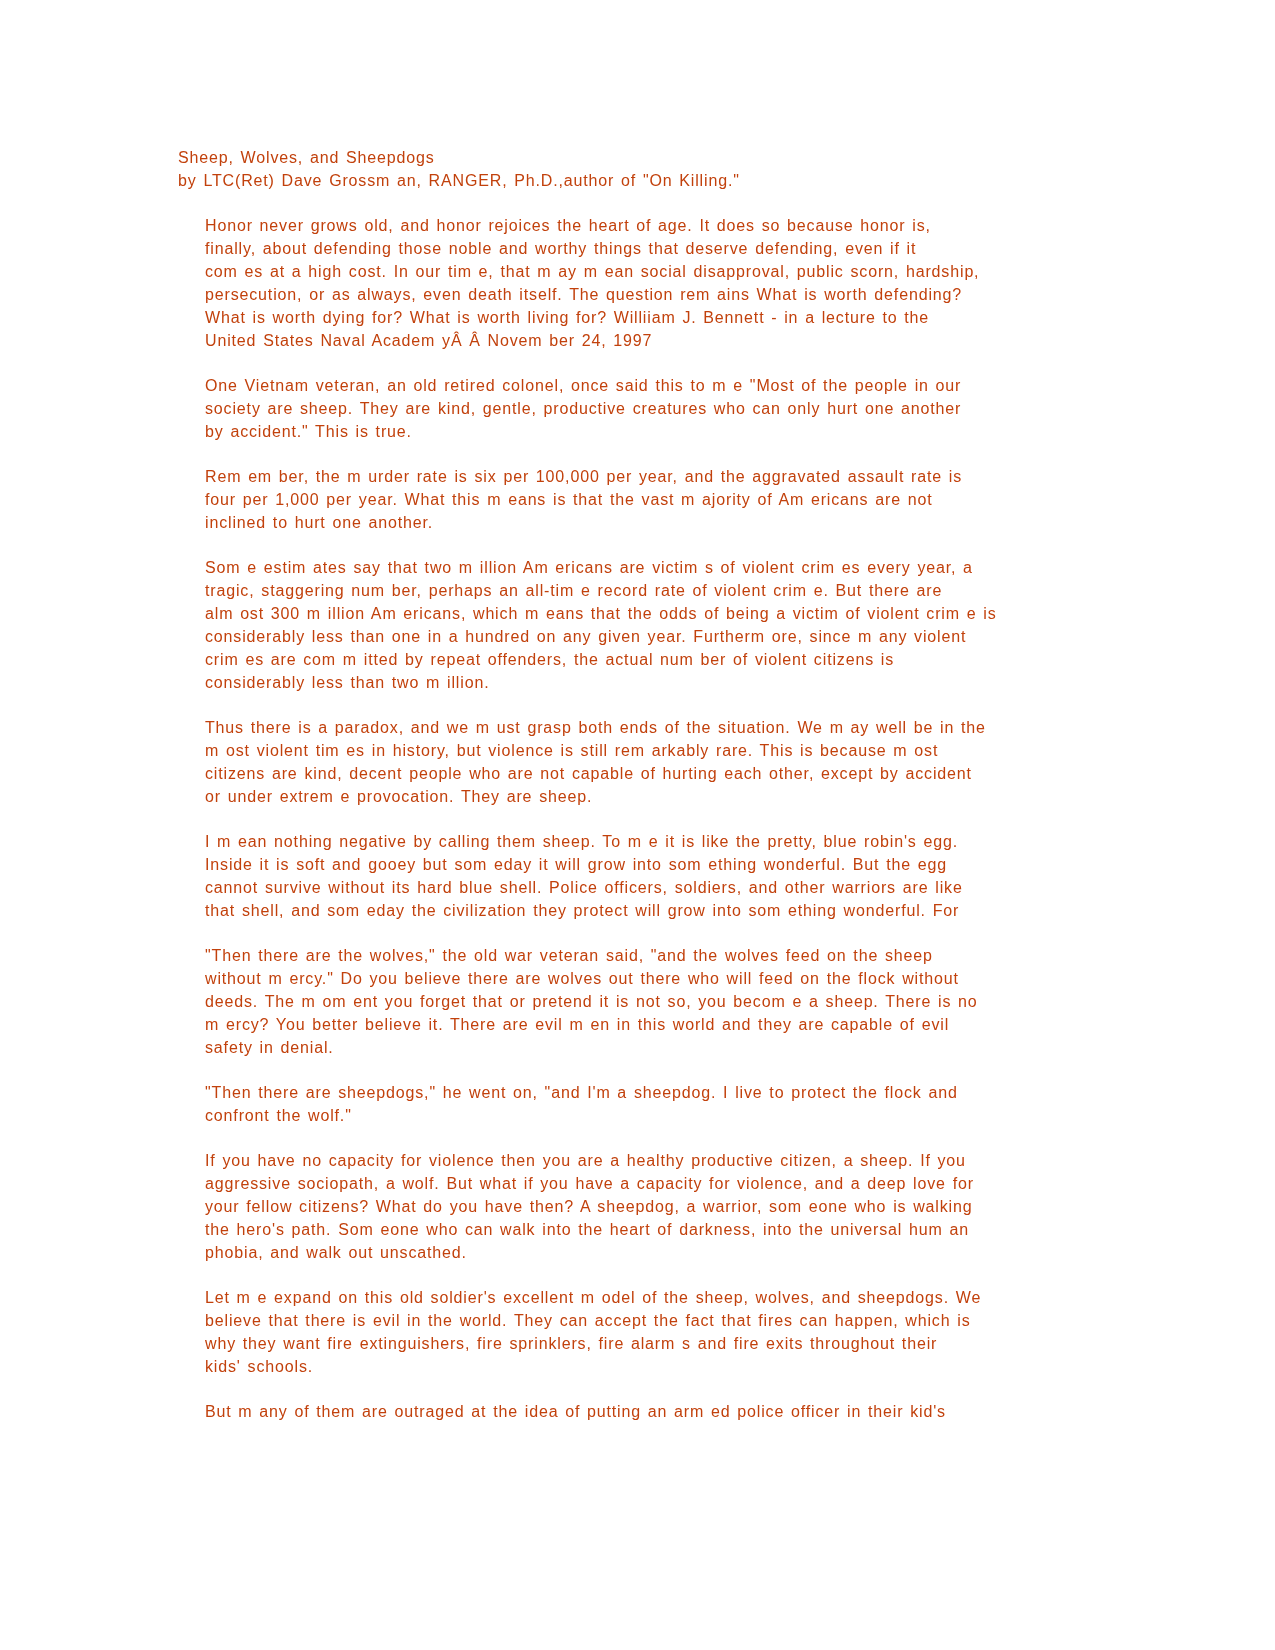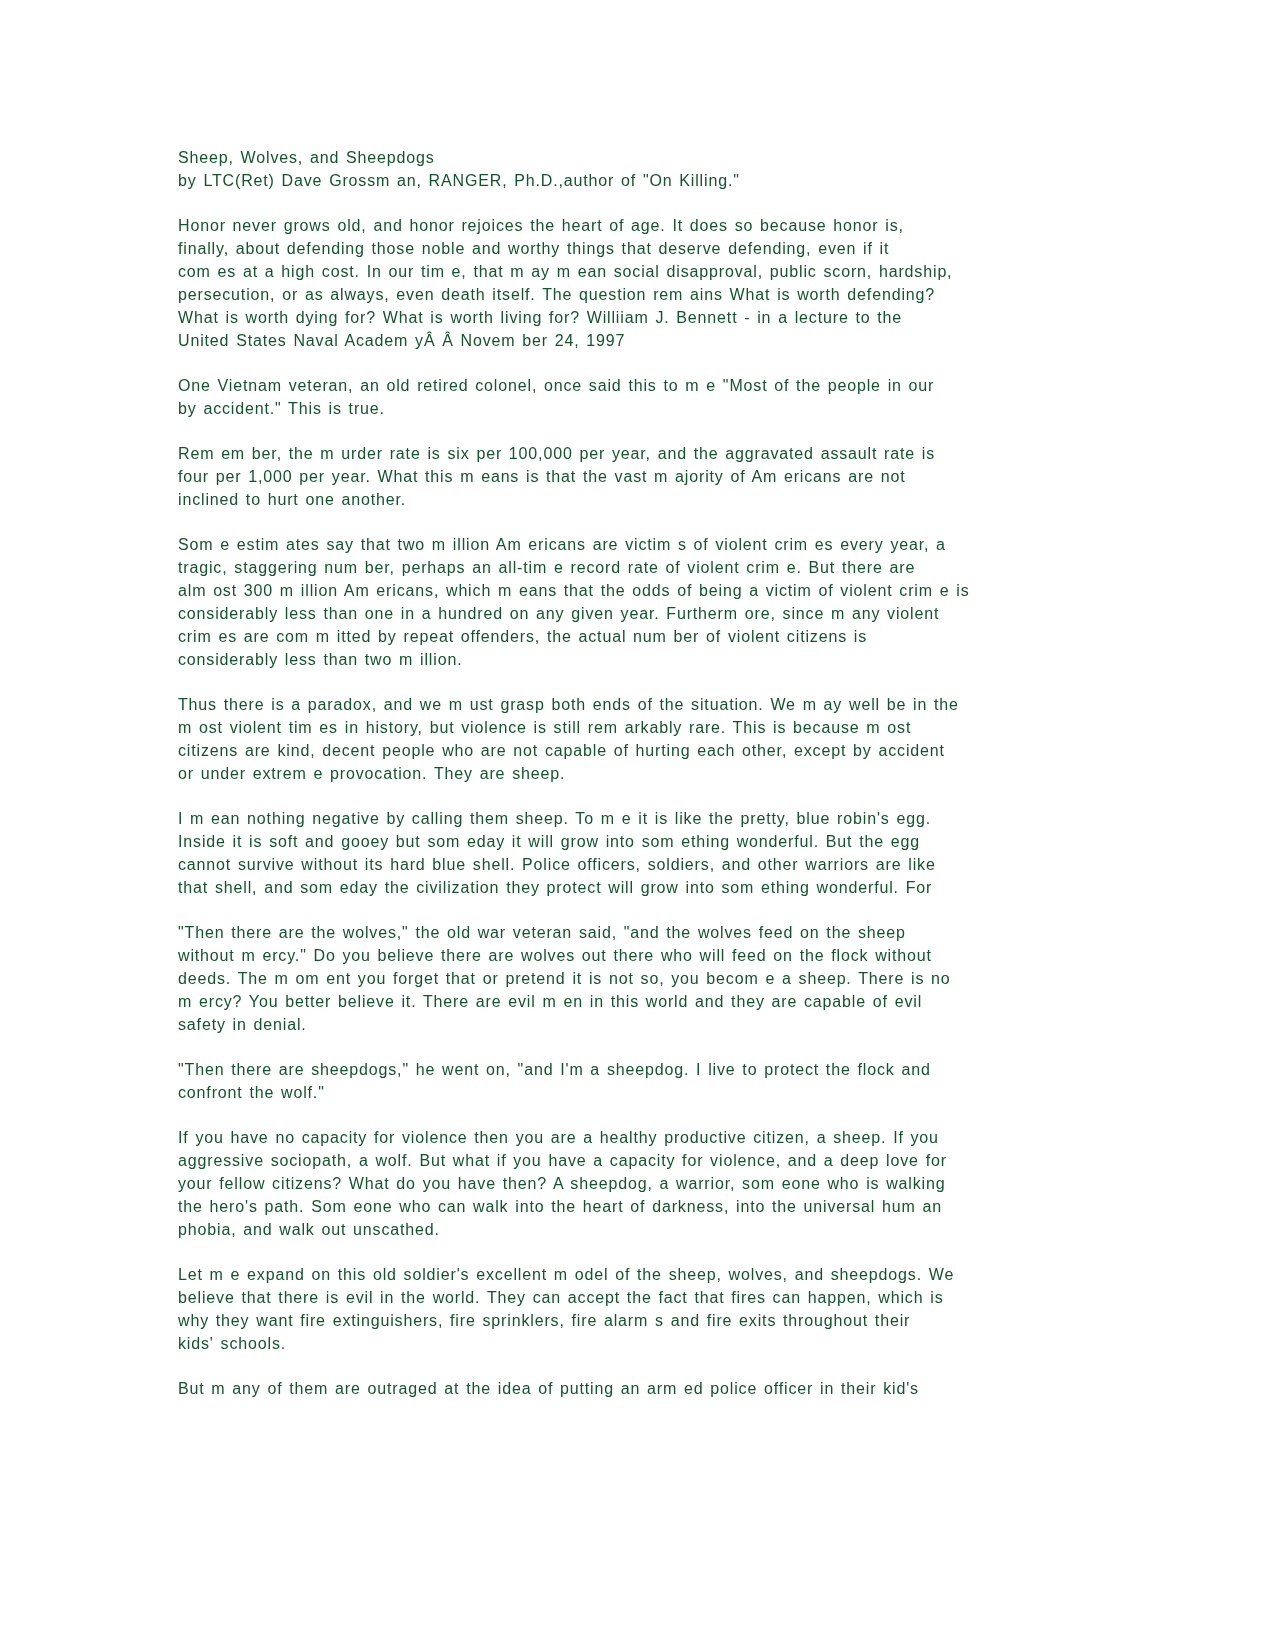--- a/index.html
+++ b/index.html
@@ -22,24 +22,24 @@
     left: 178px;
     top: 146px;
     width: 860px;
   }
   .line {
     font-size: 16px;
     line-height: 23px;
     letter-spacing: 0.85px;
     word-spacing: 1.5px;
     white-space: pre;
-    color: #14532d;
+    color: #c2410c;
   }
   .title-block { margin-bottom: 22px; }
-  .paragraph { margin-bottom: 22px; }
+  .paragraph { margin-bottom: 22px; margin-left: 27px; }
 </style>
 </head>
 <body>
 
 <div class="page">
   <div class="content">
     <header class="title-block">
       <div class="line">Sheep, Wolves, and Sheepdogs</div>
       <div class="line">by LTC(Ret) Dave Grossm an, RANGER, Ph.D.,author of "On Killing."</div>
     </header>
@@ -47,20 +47,21 @@
         <div class="paragraph">
           <div class="line">Honor never grows old, and honor rejoices the heart of age. It does so because honor is,</div>
           <div class="line">finally, about defending those noble and worthy things that deserve defending, even if it</div>
           <div class="line">com es at a high cost. In our tim e, that m ay m ean social disapproval, public scorn, hardship,</div>
           <div class="line">persecution, or as always, even death itself. The question rem ains What is worth defending?</div>
           <div class="line">What is worth dying for? What is worth living for? Williiam J. Bennett - in a lecture to the</div>
           <div class="line">United States Naval Academ yÂ Â Novem ber 24, 1997</div>
         </div>
         <div class="paragraph">
           <div class="line">One Vietnam veteran, an old retired colonel, once said this to m e "Most of the people in our</div>
+          <div class="line">society are sheep. They are kind, gentle, productive creatures who can only hurt one another</div>
           <div class="line">by accident." This is true.</div>
         </div>
         <div class="paragraph">
           <div class="line">Rem em ber, the m urder rate is six per 100,000 per year, and the aggravated assault rate is</div>
           <div class="line">four per 1,000 per year. What this m eans is that the vast m ajority of Am ericans are not</div>
           <div class="line">inclined to hurt one another.</div>
         </div>
         <div class="paragraph">
           <div class="line">Som e estim ates say that two m illion Am ericans are victim s of violent crim es every year, a</div>
           <div class="line">tragic, staggering num ber, perhaps an all-tim e record rate of violent crim e. But there are</div>

